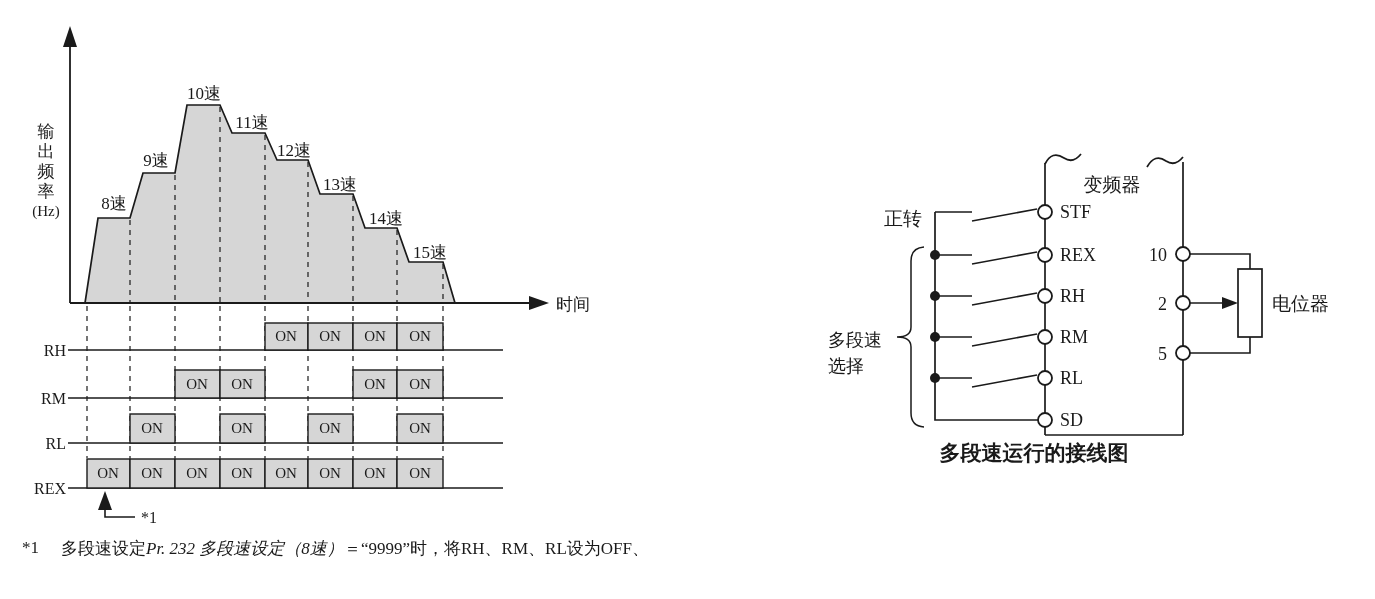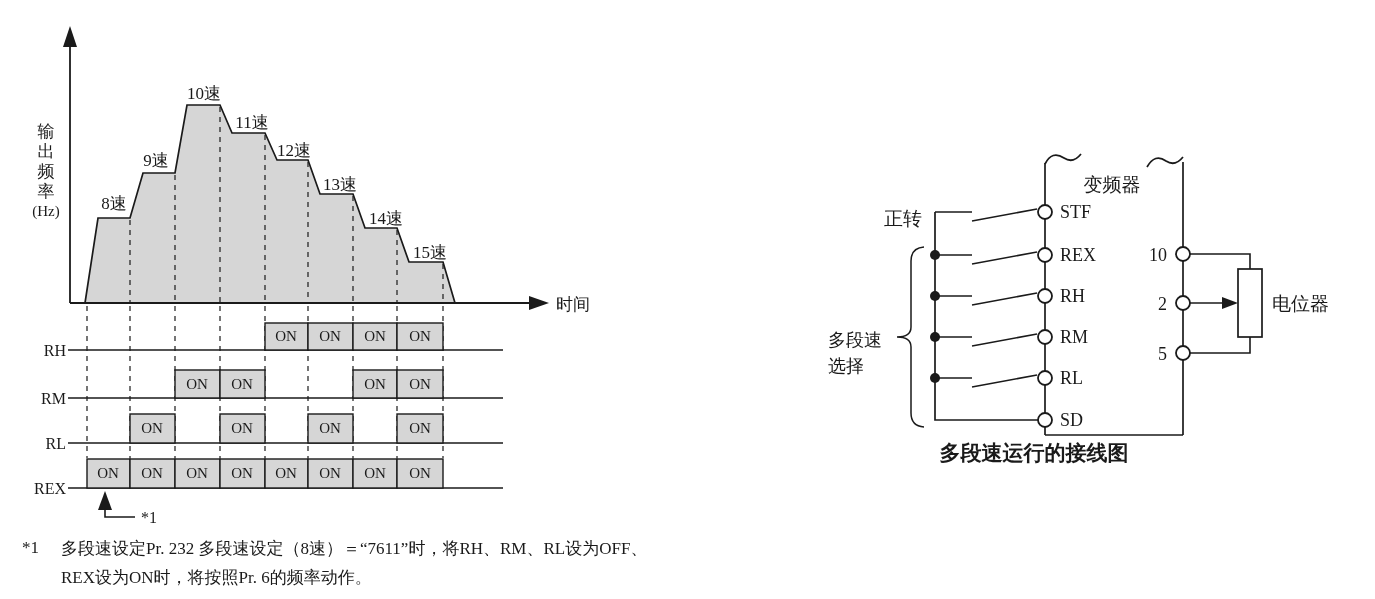--- a/index.html
+++ b/index.html
@@ -16,21 +16,21 @@
     font-family:"Liberation Serif","DejaVu Serif",serif;
     fill:#1a1a1a;
   }
   .footnote{
     position:absolute;left:22px;top:534px;
     display:flex;gap:22px;
     font-size:17px;color:#1a1a1a;
   }
   .fn-marker{line-height:28px;}
   .fn-text{line-height:29px;}
-  .fn-text .it{}
+  .fn-text .it{font-style:italic;}
 </style>
 </head>
 <body>
 
 <div class="page">
 
   <svg style="left:0;top:0;" width="620" height="530" viewBox="0 0 620 530">
 
     <g stroke="#1a1a1a" stroke-width="1.2" stroke-dasharray="5,5">
       <line x1="87" y1="306" x2="87" y2="458"></line>
@@ -245,18 +245,17 @@
       <text x="1167" y="360">5</text>
     </g>
     <text x="1272" y="310" font-size="19">电位器</text>
 
     <text x="1034" y="460" font-size="21" font-weight="bold" text-anchor="middle">多段速运行的接线图</text>
   </svg>
 
   <div class="footnote">
     <span class="fn-marker">*1</span>
     <div class="fn-text">
-      <div><span>多段速设定</span><span class="it">Pr. 232 多段速设定（8速）</span><span>＝“7611”时，将RH、RM、RL设为OFF、</span></div>
-      <div><span>REX设为ON时，将按照</span><span class="it">Pr. 6</span><span>的频率动作。</span></div>
+      <div><span>多段速设定</span><span class="it">Pr. 232 多段速设定（8速）</span><span>＝“9999”时，将RH、RM、RL设为OFF、</span></div>
     </div>
   </div>
 
 </div>
 
 </body></html>

